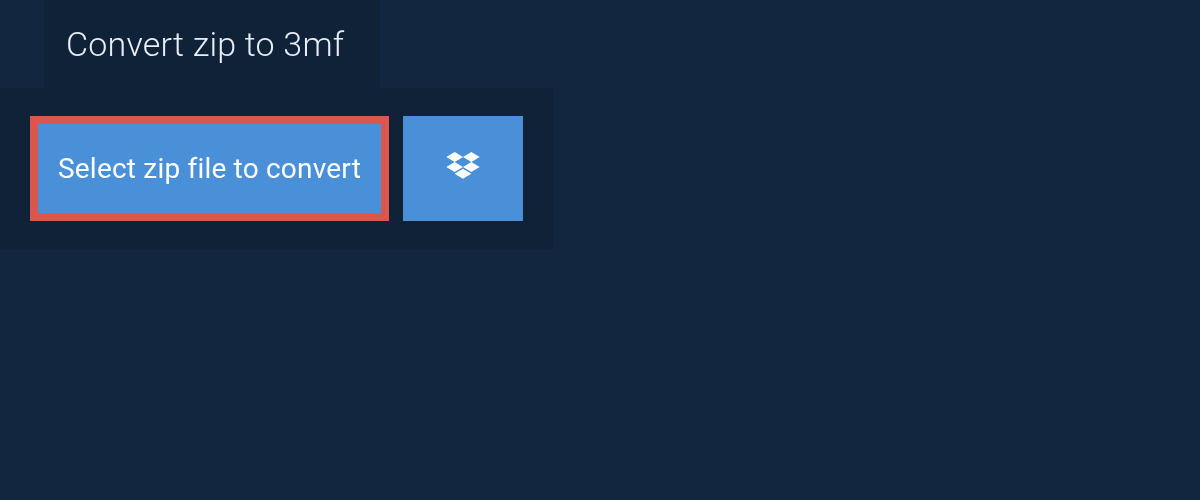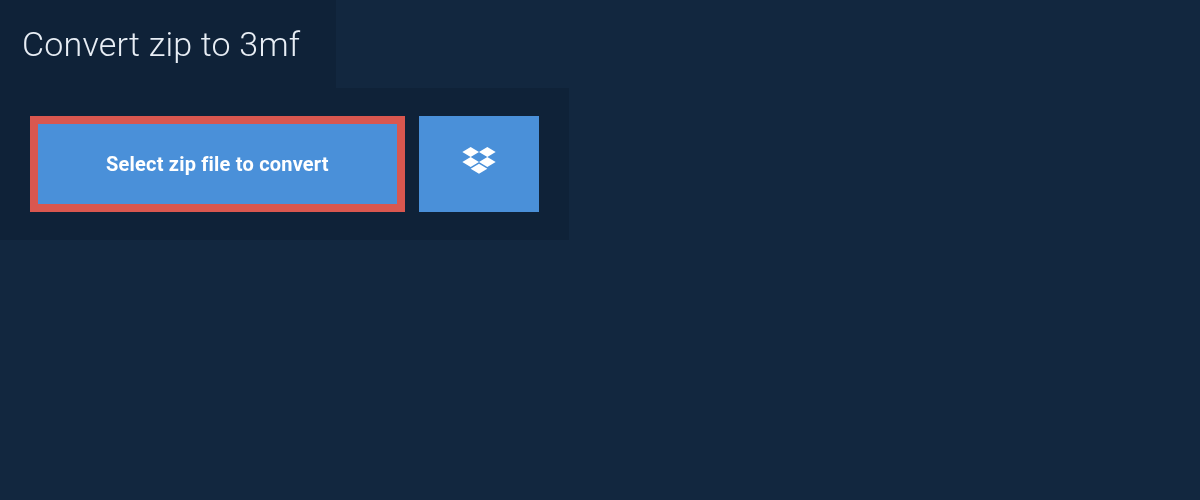--- a/index.html
+++ b/index.html
@@ -17,35 +17,36 @@
     .tab-strip {
       display: flex;
     }
     .tab {
       background: #0f2238;
       color: #e8eef5;
       font-size: 34px;
       font-weight: 300;
       padding: 24px 36px 24px 22px;
       letter-spacing: 0.2px;
+      margin-left: 44px;
     }
     .panel {
       background: #0f2238;
       padding: 28px 30px;
       display: inline-flex;
       gap: 14px;
       align-items: stretch;
     }
     .select-btn {
       background: #4a90d9;
       border: 8px solid #d9574f;
       color: #ffffff;
-      font-size: 20px;
-      font-weight: 700;
-      padding: 28px 68px;
+      font-size: 28px;
+      font-weight: 400;
+      padding: 28px 20px;
       display: flex;
       align-items: center;
       justify-content: center;
       cursor: pointer;
       letter-spacing: 0.2px;
     }
     .dropbox-btn {
       background: #4a90d9;
       width: 120px;
       display: flex;

